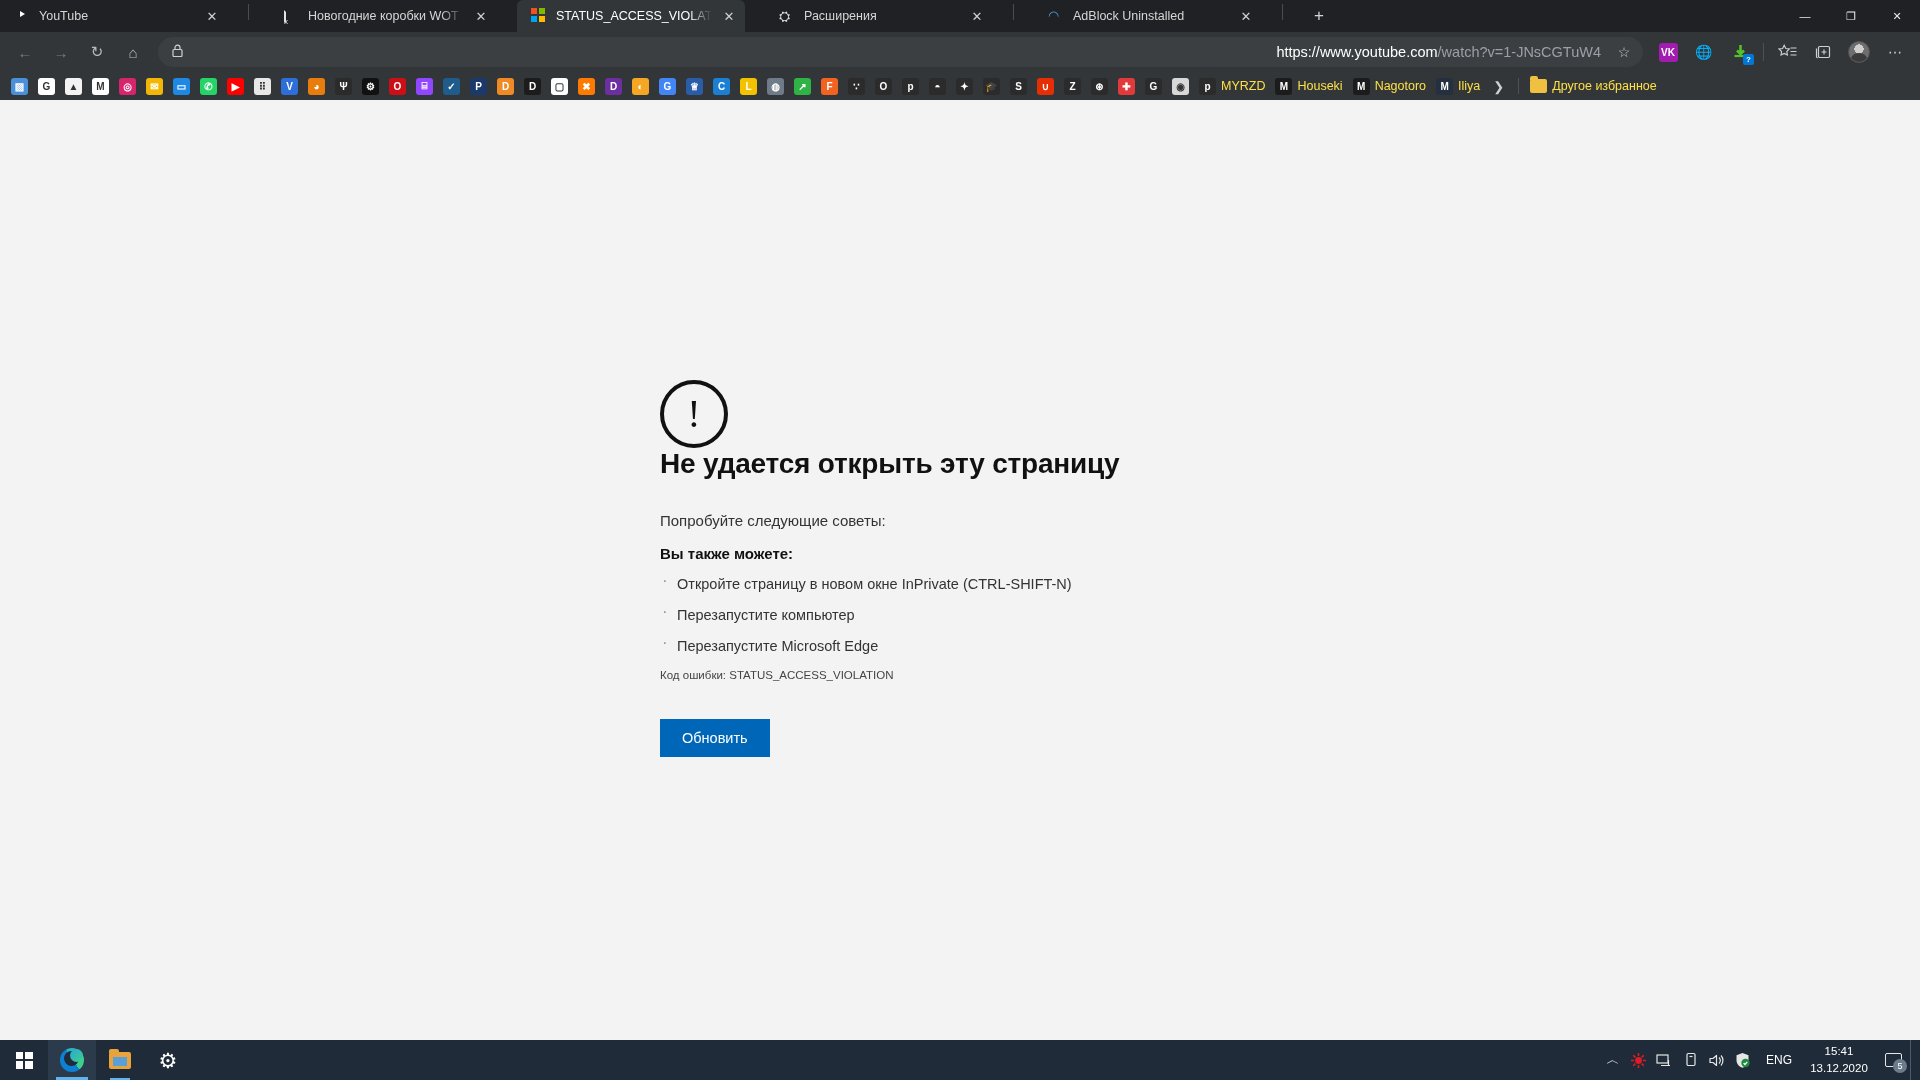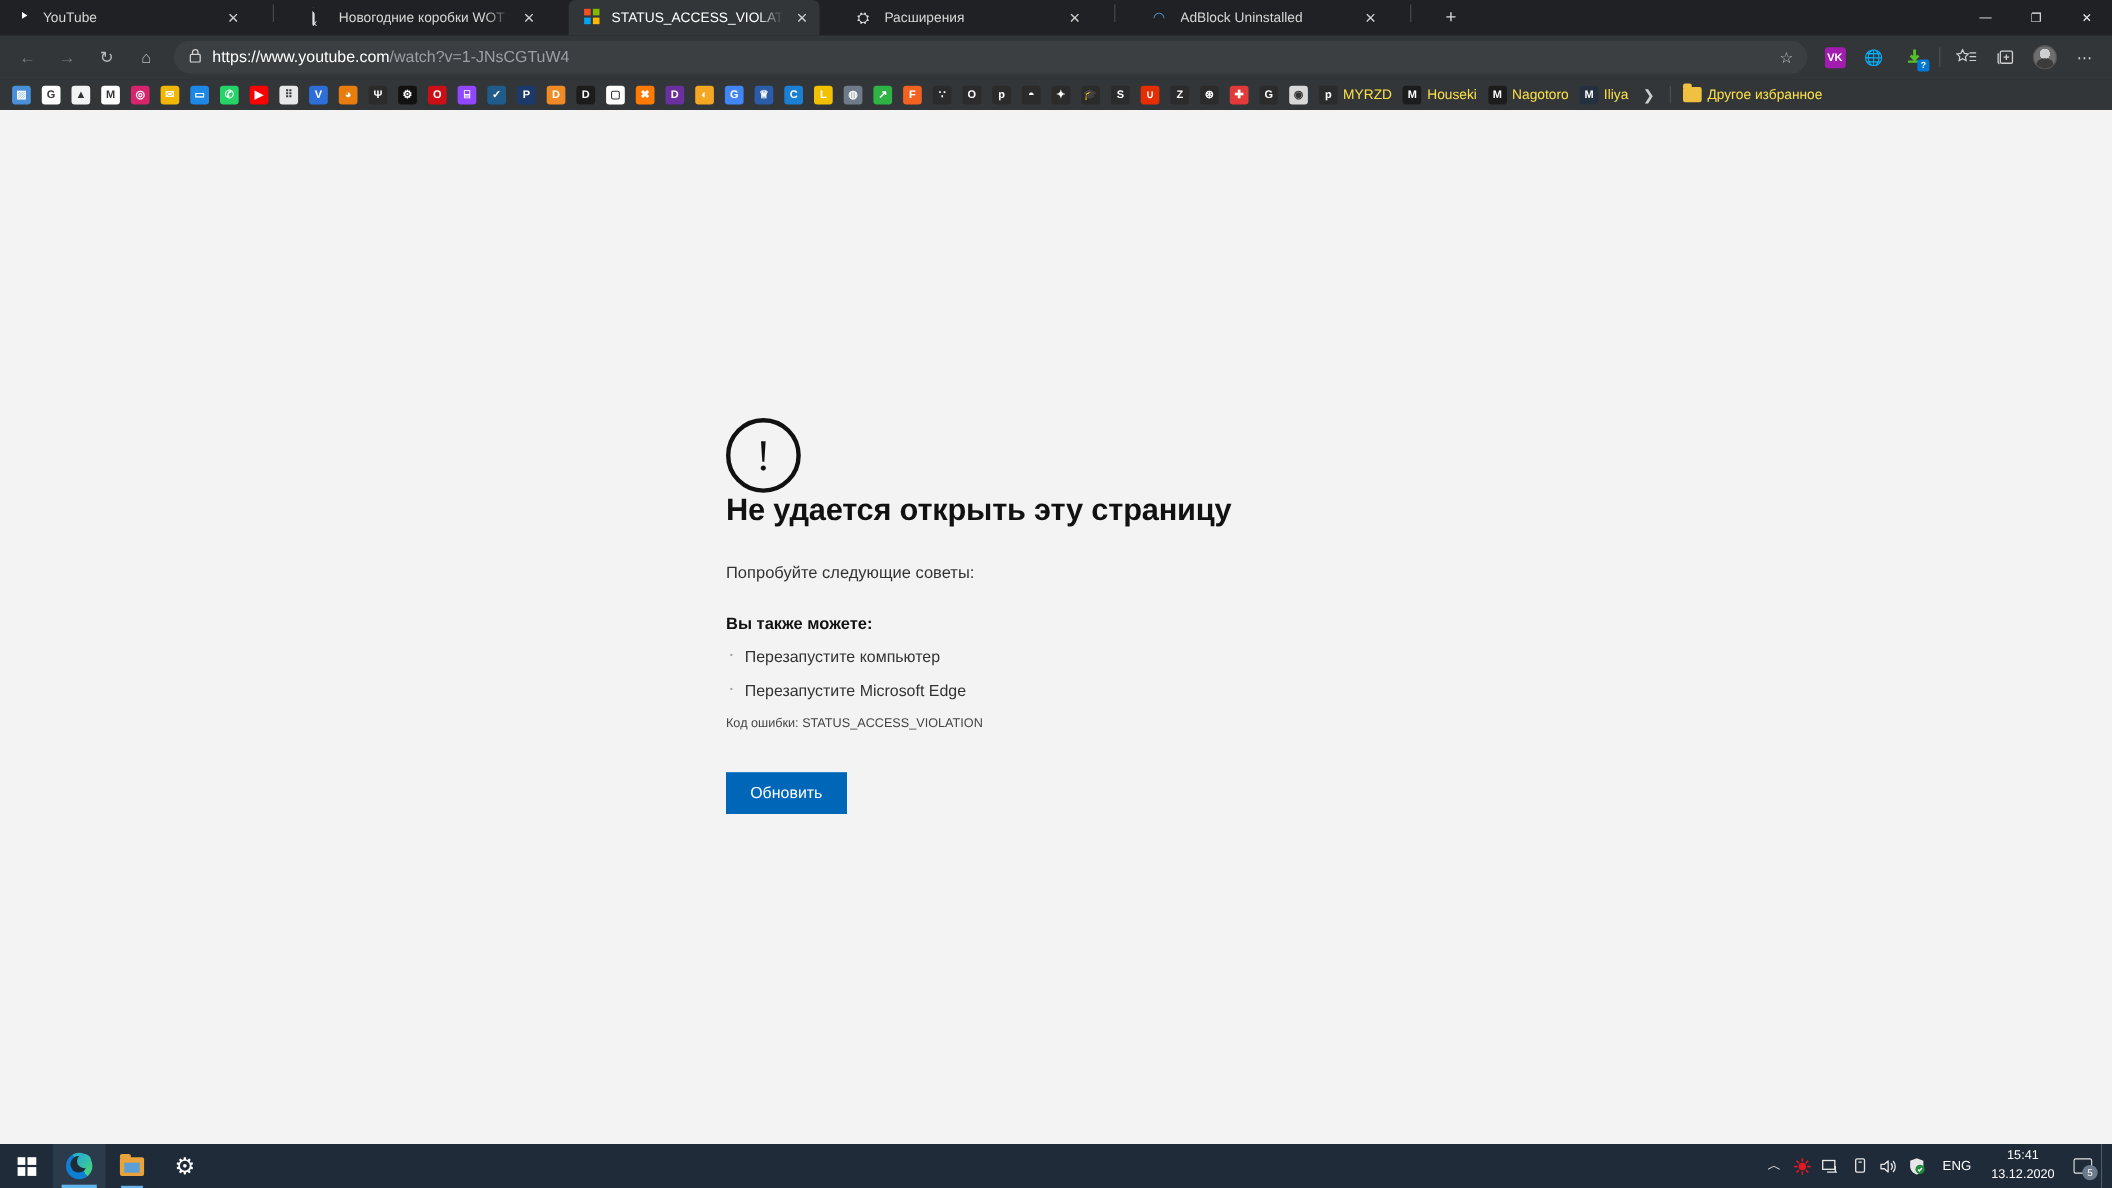--- a/index.html
+++ b/index.html
@@ -84,21 +84,21 @@
     width: 34px; height: 30px; display: flex; align-items: center;
     justify-content: center; color: #b9b9b9; font-size: 15px; border-radius: 4px;
   }
   .navbtn.dim { color: #7b7e80; }
   .omnibox {
     flex: 1 1 auto; height: 30px; background: #3b3f42; border-radius: 15px;
     display: flex; align-items: center; padding: 0 6px 0 14px; margin: 0 6px;
     gap: 10px; min-width: 0;
   }
   .lock { color: #cfcfcf; font-size: 12px; flex: 0 0 auto; }
-  .urltext { font-size: 14.5px; color: #fff; white-space: nowrap; flex: 1 1 auto; overflow: hidden; }
+  .urltext { font-size: 14.5px; color: #fff; white-space: nowrap; flex: 1 1 auto; overflow: hidden; text-align: right; }
   .urltext .path { color: #9aa0a6; }
   .omni-icon { width: 26px; height: 26px; display: flex; align-items: center;
     justify-content: center; color: #c9c9c9; font-size: 14px; }
   .toolbar-icons { display: flex; align-items: center; gap: 2px; flex: 0 0 auto; }
   .tbtn { width: 34px; height: 30px; display: flex; align-items: center;
     justify-content: center; color: #cfcfcf; font-size: 14px; position: relative; border-radius: 4px; }
   .vk-ic { width: 19px; height: 19px; background: #a21caf; border-radius: 3px;
     color: #fff; font-size: 10px; font-weight: bold; display: flex;
     align-items: center; justify-content: center; }
   .dl-badge {
@@ -138,21 +138,21 @@
   .page { flex: 1 1 auto; background: #f3f3f3; position: relative; overflow: hidden; }
   .errwrap { position: absolute; left: 660px; top: 280px; width: 760px; }
   .err-icon {
     width: 68px; height: 68px; border-radius: 50%; border: 4px solid #111;
     display: flex; align-items: center; justify-content: center;
     font-size: 40px; font-weight: 500; color: #111; line-height: 1;
     font-family: "Liberation Serif", serif;
   }
   .err-title { font-size: 28px; font-weight: bold; color: #111; letter-spacing: -0.2px; }
   .err-sub { font-size: 15px; color: #333; margin-top: 32px; }
-  .err-can { font-size: 15px; font-weight: bold; color: #111; margin-top: 30px; }
+  .err-can { font-size: 15px; font-weight: bold; color: #111; margin-top: 16px; }
   .err-list { margin-top: 14px; list-style: none; }
   .err-list li { font-size: 14.5px; color: #333; margin-bottom: 15px;
     position: relative; padding-left: 17px; }
   .err-list li::before { content: "·"; position: absolute; left: 2px; top: -5px;
     color: #9a9a9a; font-size: 17px; }
   .err-code { font-size: 11.5px; color: #444; margin-top: 14px; }
   .refresh-btn {
     margin-top: 38px; background: #0067b8; color: #fff; border: none;
     font-size: 14.5px; font-family: "Liberation Sans", sans-serif;
     padding: 11px 22px; cursor: pointer; min-width: 104px;
@@ -467,20 +467,21 @@
     </div>
   </div>
 
 <div class="page">
   <div class="errwrap">
     <div class="err-icon">!</div>
     <div class="err-title">Не удается открыть эту страницу</div>
     <div class="err-sub">Попробуйте следующие советы:</div>
     <div class="err-can">Вы также можете:</div>
     <ul class="err-list">
+      <li>Откройте страницу в новом окне InPrivate (CTRL-SHIFT-N)</li>
       <li>Перезапустите компьютер</li>
       <li>Перезапустите Microsoft Edge</li>
     </ul>
     <div class="err-code">Код ошибки: STATUS_ACCESS_VIOLATION</div>
     <button class="refresh-btn">Обновить</button>
   </div>
 </div>
 
 <div class="taskbar">
   <div class="tb-item">

